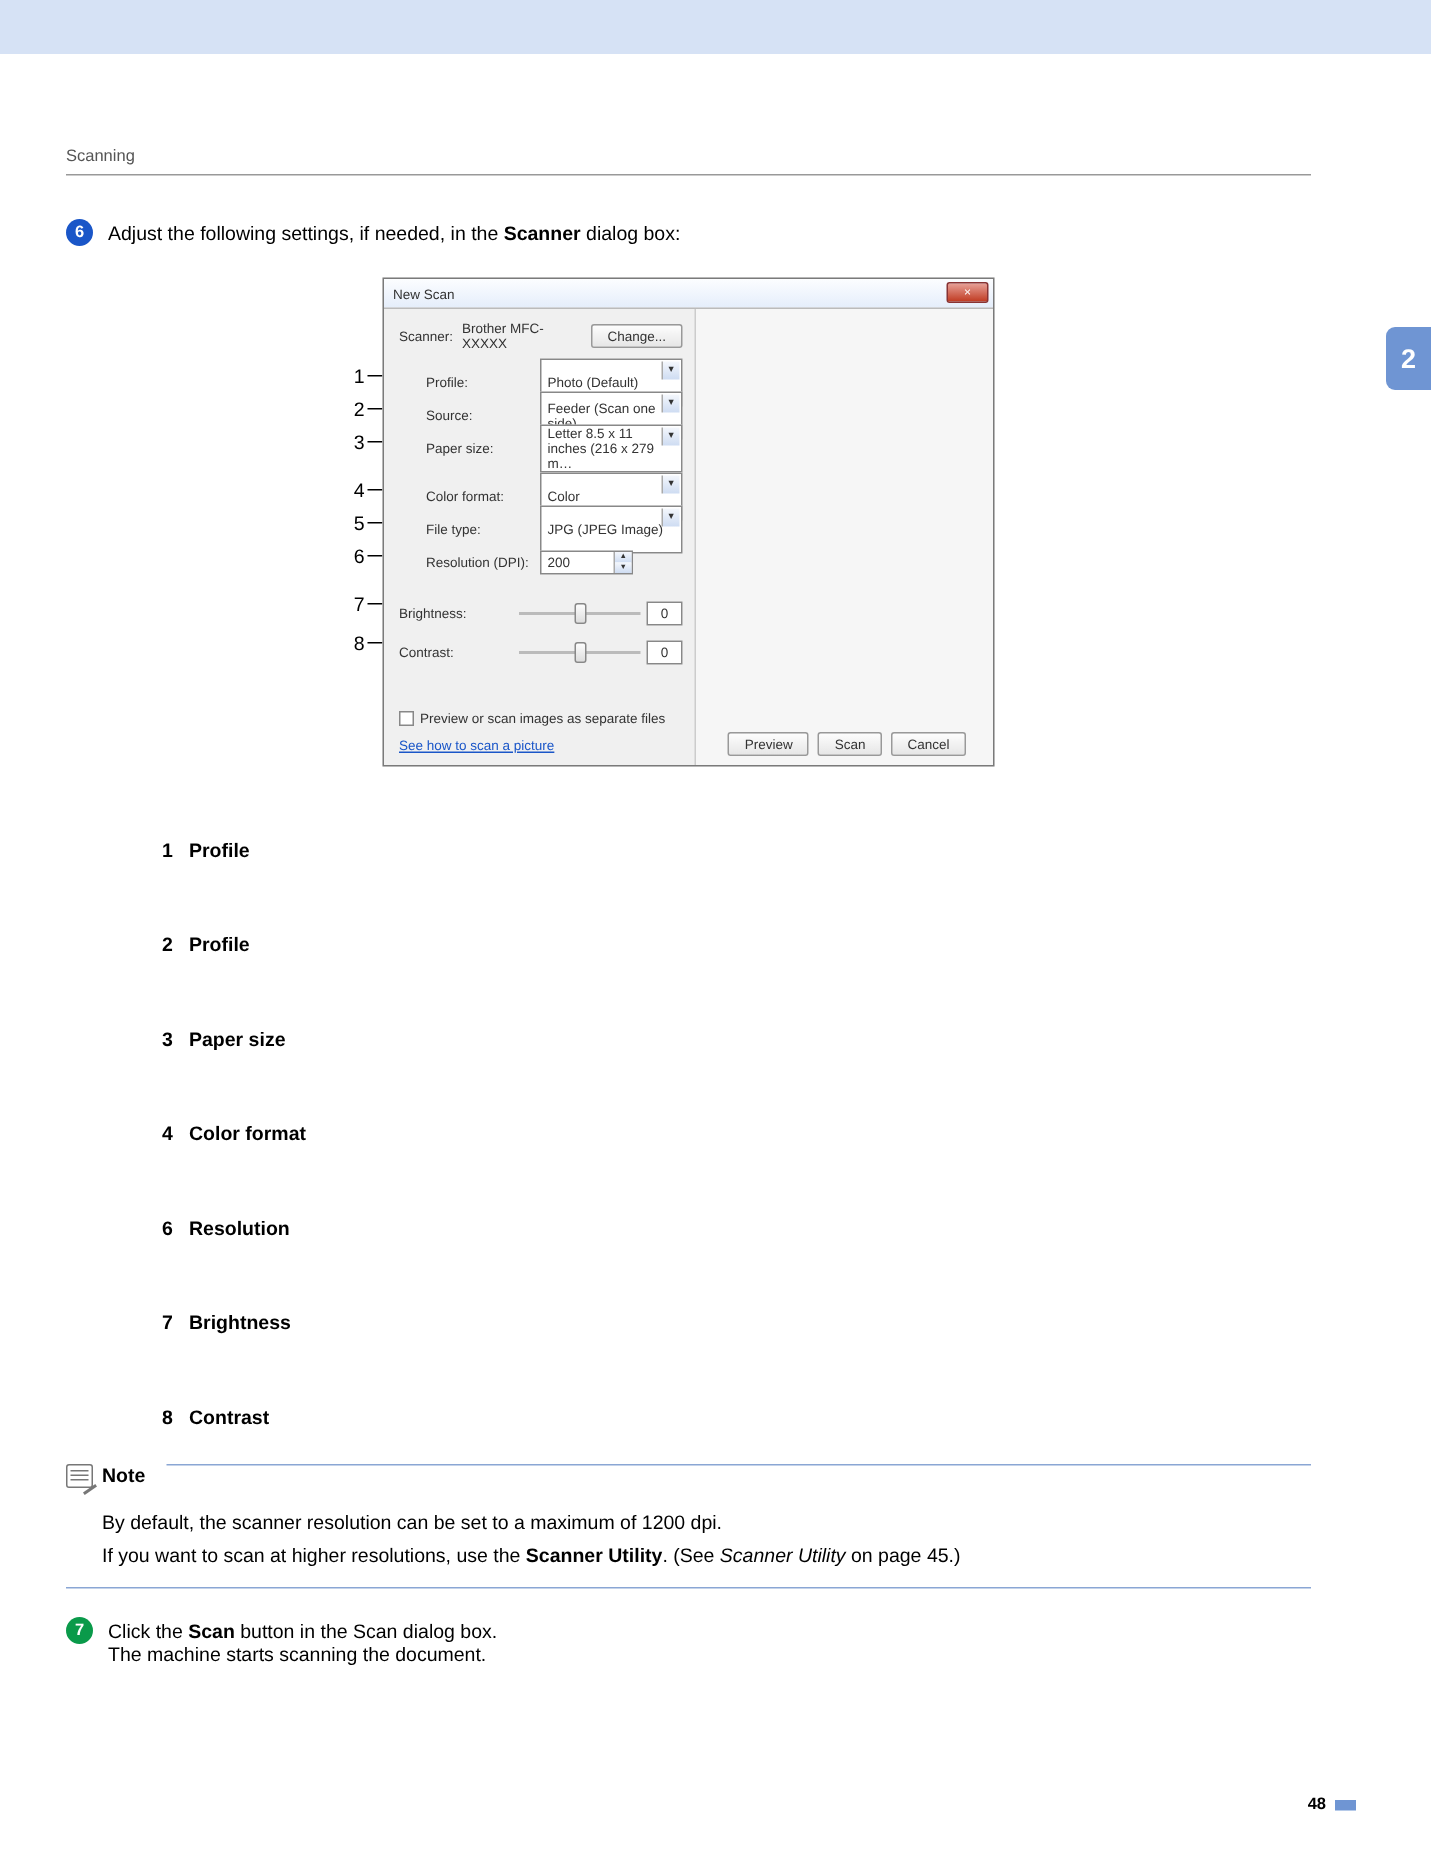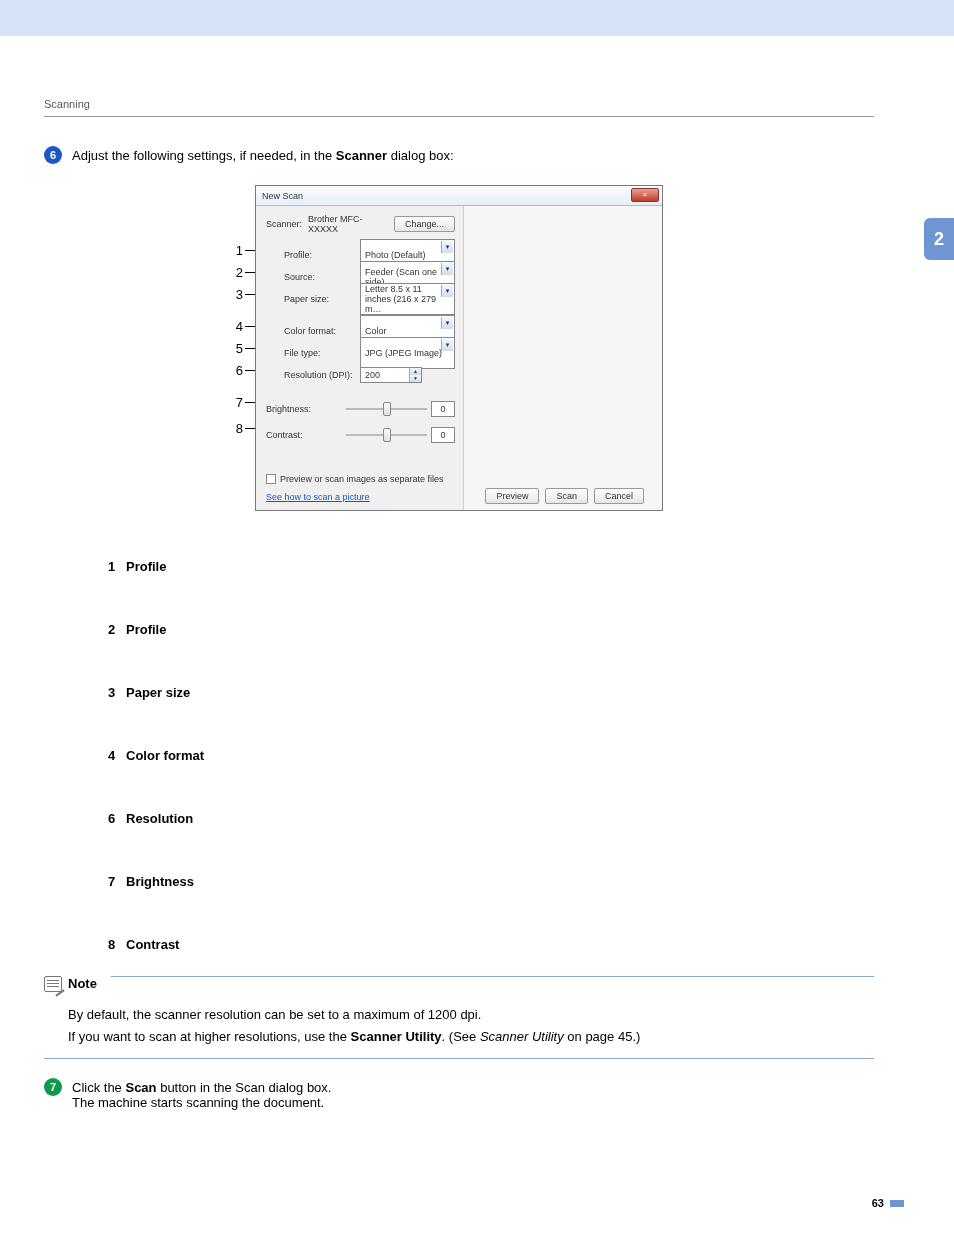--- a/index.html
+++ b/index.html
@@ -555,15 +555,15 @@
     <span class="step-bullet bullet-green">7</span>
     <span class="step-text">
       <span>Click the </span><span class="bold">Scan</span><span> button in the Scan dialog box.</span><br>
       <span>The machine starts scanning the document.</span>
     </span>
   </div>
 
 </div>
 
 <div class="footer">
-  <span class="footer-num">63</span>
+  <span class="footer-num">48</span>
   <span class="footer-bar"></span>
 </div>
 
 </body></html>

